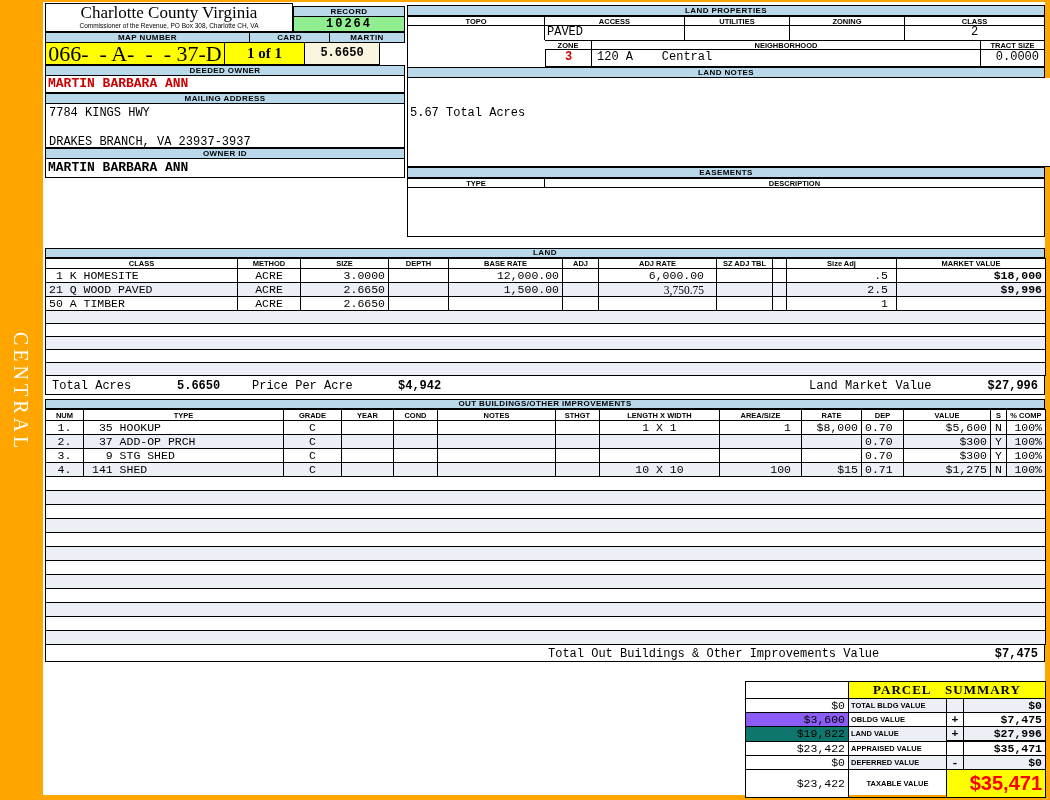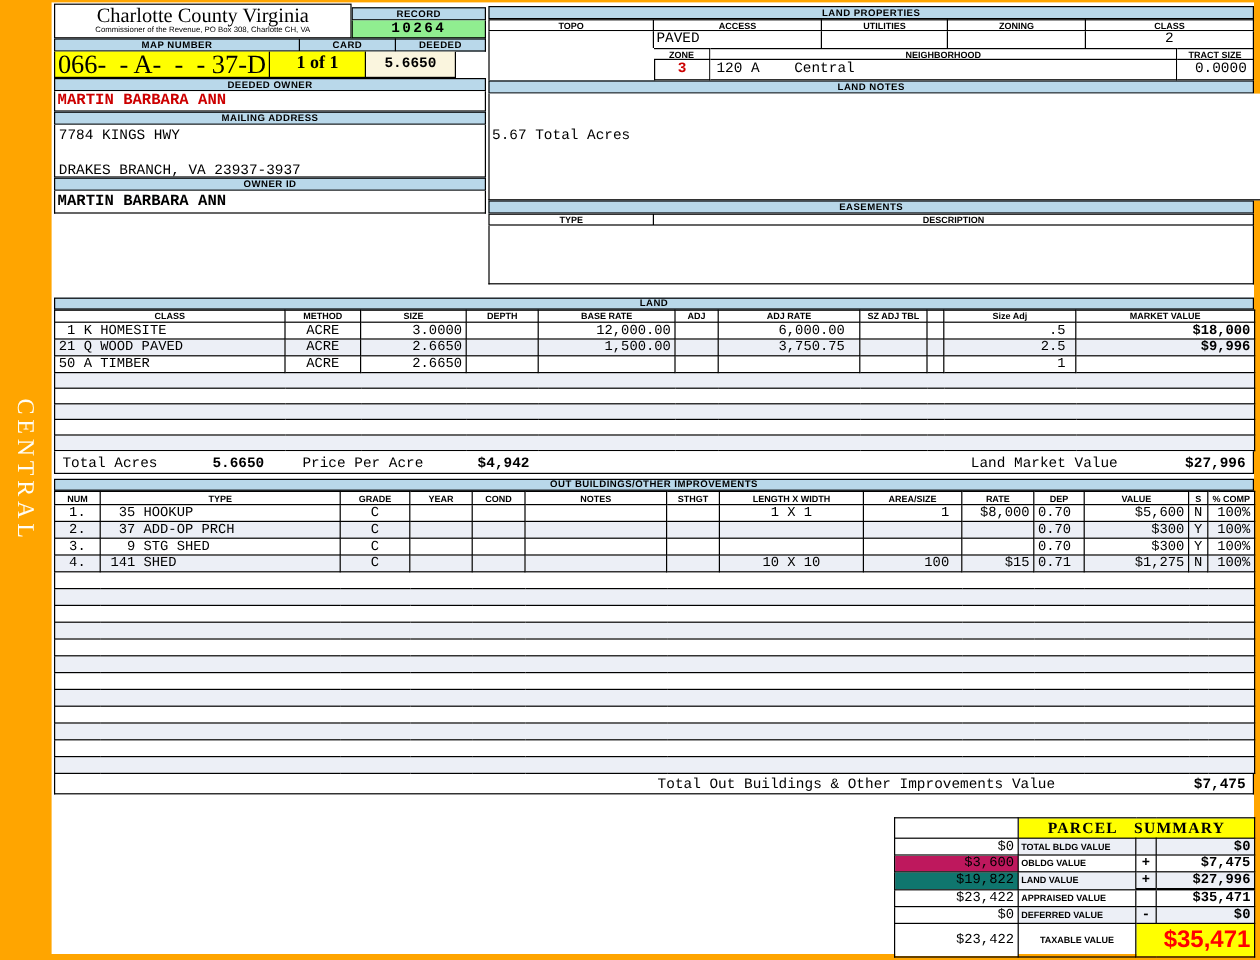--- a/index.html
+++ b/index.html
@@ -67,21 +67,21 @@
         <div style="font-size:6.5px;line-height:7px;">Commissioner of the Revenue, PO Box 308, Charlotte CH, VA</div>
       </div>
       <div style="width:112px;">
         <div class="bar" style="margin-top:3px;">RECORD</div>
         <div class="mono green" style="border:1px solid #000;border-top:none;box-sizing:border-box;height:15px;font-size:12px;font-weight:bold;text-align:center;line-height:14px;letter-spacing:2px;">10264</div>
       </div>
     </div>
     <div class="hrow">
       <div class="bar" style="width:205px;">MAP NUMBER</div>
       <div class="bar" style="width:80px;border-left:none;">CARD</div>
-      <div class="bar" style="width:75px;border-left:none;">DEEDED</div>
+      <div class="bar" style="width:75px;border-left:none;">MARTIN</div>
     </div>
     <div class="vrow" style="height:22px;">
       <div class="vcell fl yellow serif mono-wrap" style="width:180px;font-family:'Liberation Serif',serif;font-weight:normal;font-size:22px;text-align:center;line-height:21px;white-space:pre;">066-  - A-  -  - 37-D</div>
       <div class="vcell yellow serif" style="width:80px;font-weight:bold;font-size:15px;text-align:center;line-height:21px;">1 of 1</div>
       <div class="vcell cream mono" style="width:75px;font-weight:bold;font-size:12px;text-align:center;line-height:21px;">5.6650</div>
     </div>
     <div class="bar" style="width:360px;">DEEDED OWNER</div>
     <div class="vcell fl mono red" style="width:360px;height:17px;font-size:13px;font-weight:bold;line-height:16px;padding-left:2px;">MARTIN BARBARA ANN</div>
     <div class="bar" style="width:360px;">MAILING ADDRESS</div>
     <div class="vcell fl" style="width:360px;height:44px;">
@@ -177,21 +177,21 @@
           <td class="right" style="padding-right:8px;">.5</td>
           <td class="right b">$18,000</td>
         </tr>
         <tr>
           <td class="left">21 Q WOOD PAVED</td>
           <td class="center">ACRE</td>
           <td class="right">2.6650</td>
           <td></td>
           <td class="right">1,500.00</td>
           <td></td>
-          <td class="right" style="padding-right:12px;">3,750.75</td>
+          <td class="right" style="padding-right:12px;font-family:Liberation Serif, serif;">3,750.75</td>
           <td></td>
           <td></td>
           <td class="right" style="padding-right:8px;">2.5</td>
           <td class="right b">$9,996</td>
         </tr>
         <tr>
           <td class="left">50 A TIMBER</td>
           <td class="center">ACRE</td>
           <td class="right">2.6650</td>
           <td></td>
@@ -389,21 +389,21 @@
           <td style="height:17px;background:#FFF;"></td>
           <td class="head" colspan="3">PARCEL SUMMARY</td>
         </tr>
         <tr>
           <td class="right" style="background:#FFF;">$0</td>
           <td class="lbl">TOTAL BLDG VALUE</td>
           <td class="center b" style="padding:0;"></td>
           <td class="right b">$0</td>
         </tr>
         <tr>
-          <td class="right" style="background:#be185d;">$3,600</td>
+          <td class="right" style="background:#8b5cf6;">$3,600</td>
           <td class="lbl">OBLDG VALUE</td>
           <td class="center b" style="padding:0;">+</td>
           <td class="right b">$7,475</td>
         </tr>
         <tr>
           <td class="right" style="background:#0f766e;">$19,822</td>
           <td class="lbl">LAND VALUE</td>
           <td class="center b" style="padding:0;">+</td>
           <td class="right b">$27,996</td>
         </tr>

